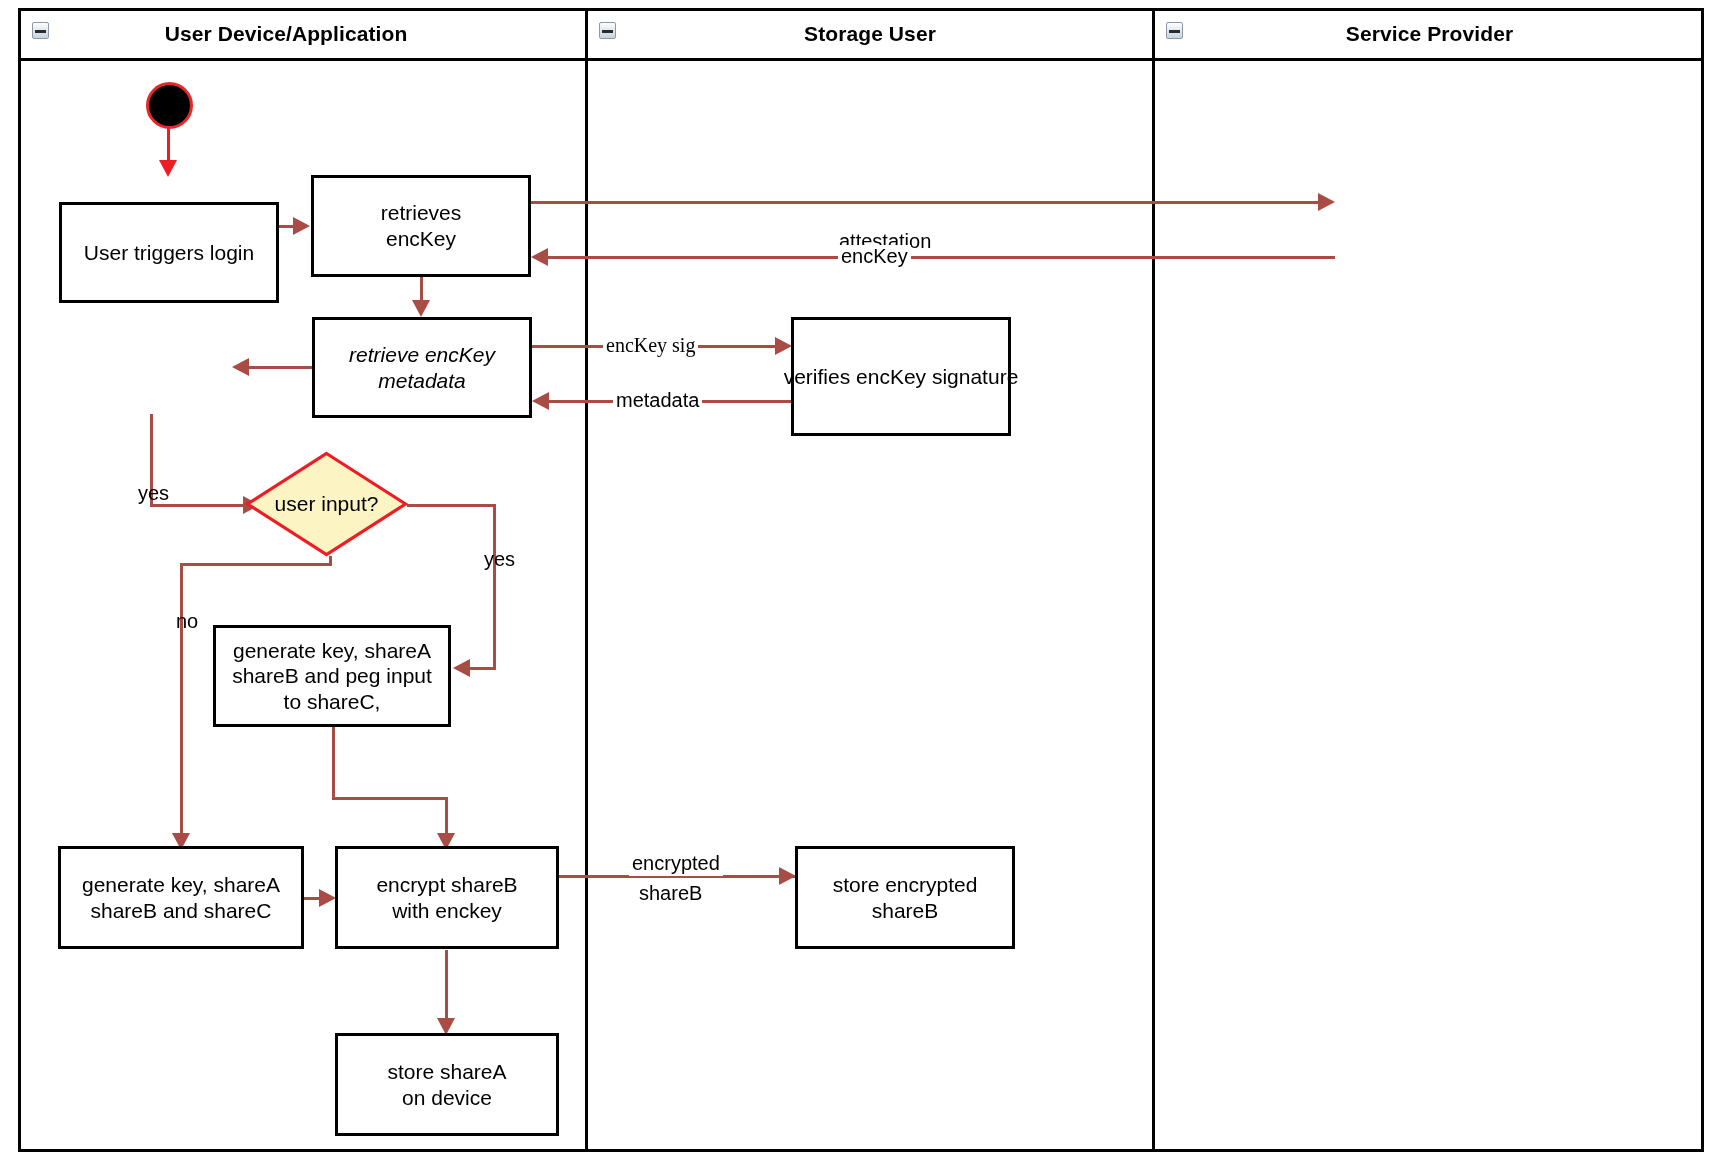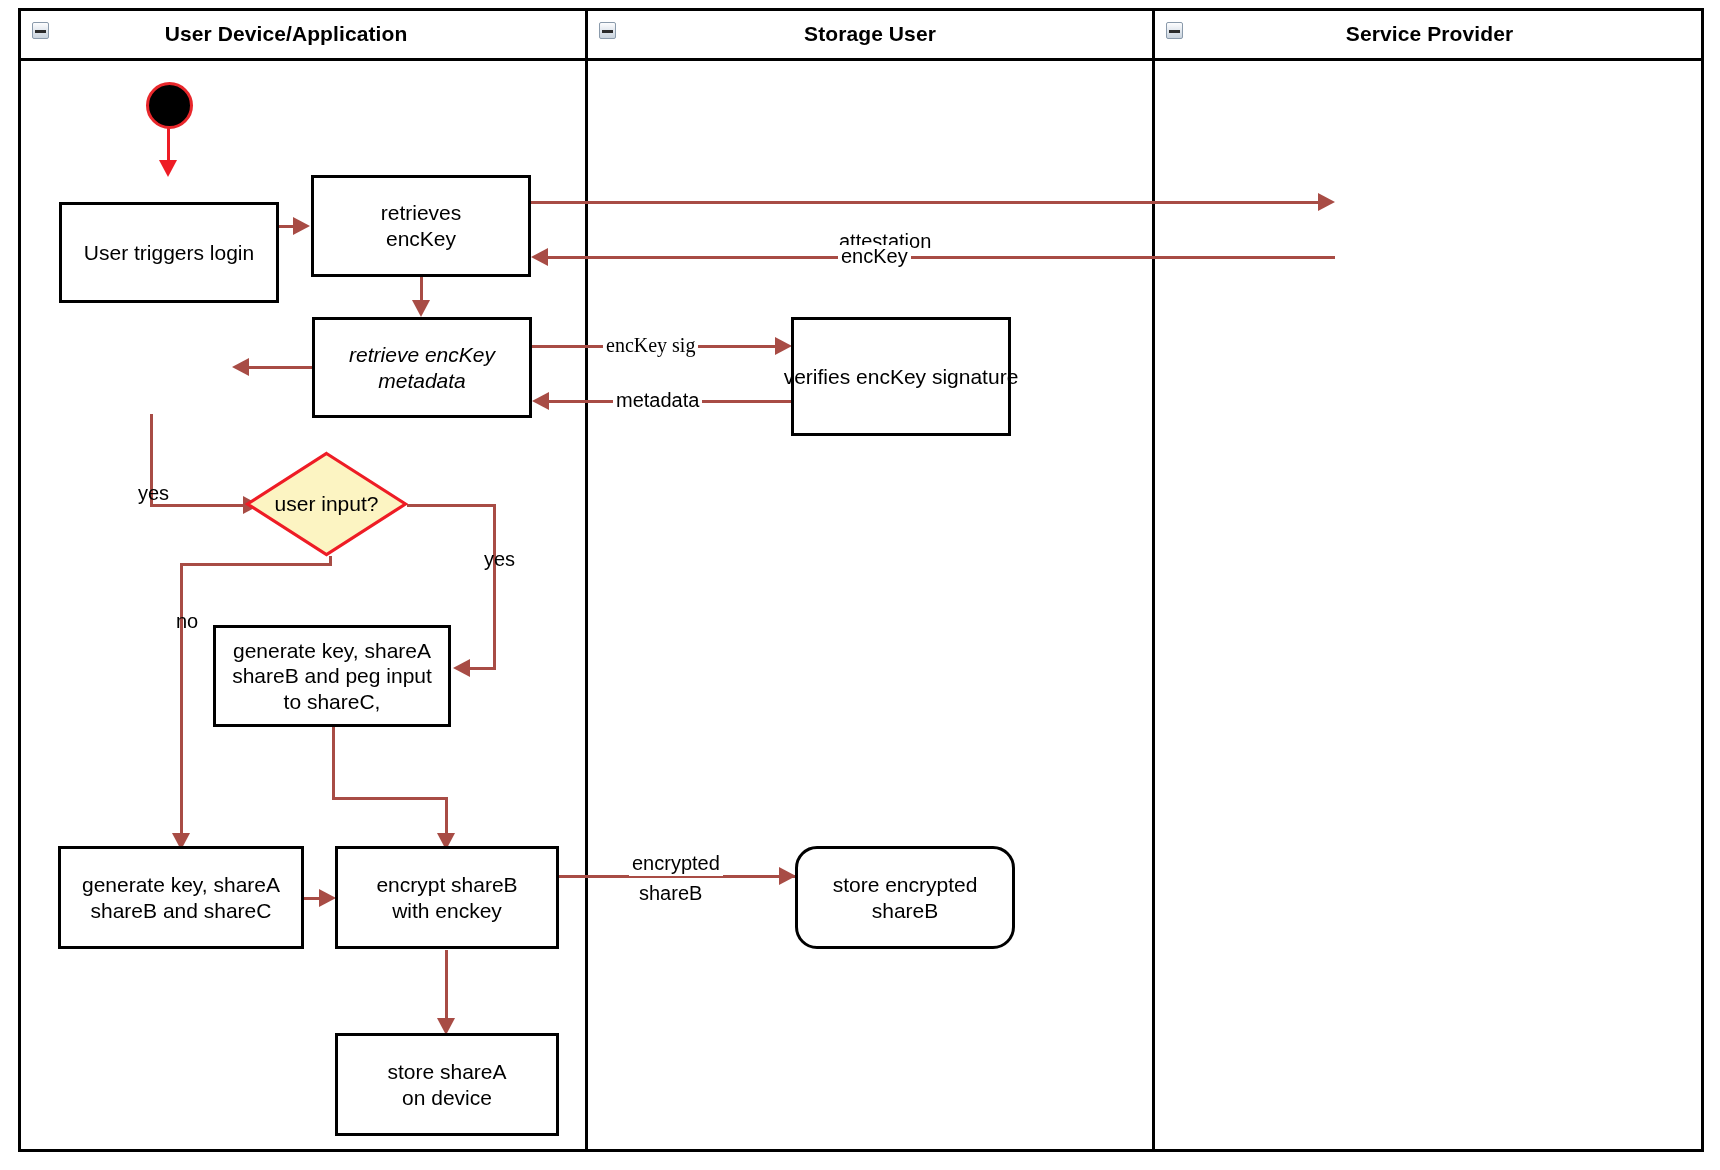--- a/index.html
+++ b/index.html
@@ -314,21 +314,21 @@
     </div>
   </div>
 
   <div class="act" style="left:335px; top:846px; width:224px; height:103px;">
     <div>
       <span class="txt">encrypt shareB</span>
       <span class="txt">with enckey</span>
     </div>
   </div>
 
-  <div class="act" style="left:795px; top:846px; width:220px; height:103px;border-radius:22px;">
+  <div class="act" style="left:795px; top:846px; width:220px; height:103px;">
     <div>
       <span class="txt">store encrypted</span>
       <span class="txt">shareB</span>
     </div>
   </div>
 
   <div class="act" style="left:335px; top:1033px; width:224px; height:103px;">
     <div>
       <span class="txt">store shareA</span>
       <span class="txt">on device</span>

